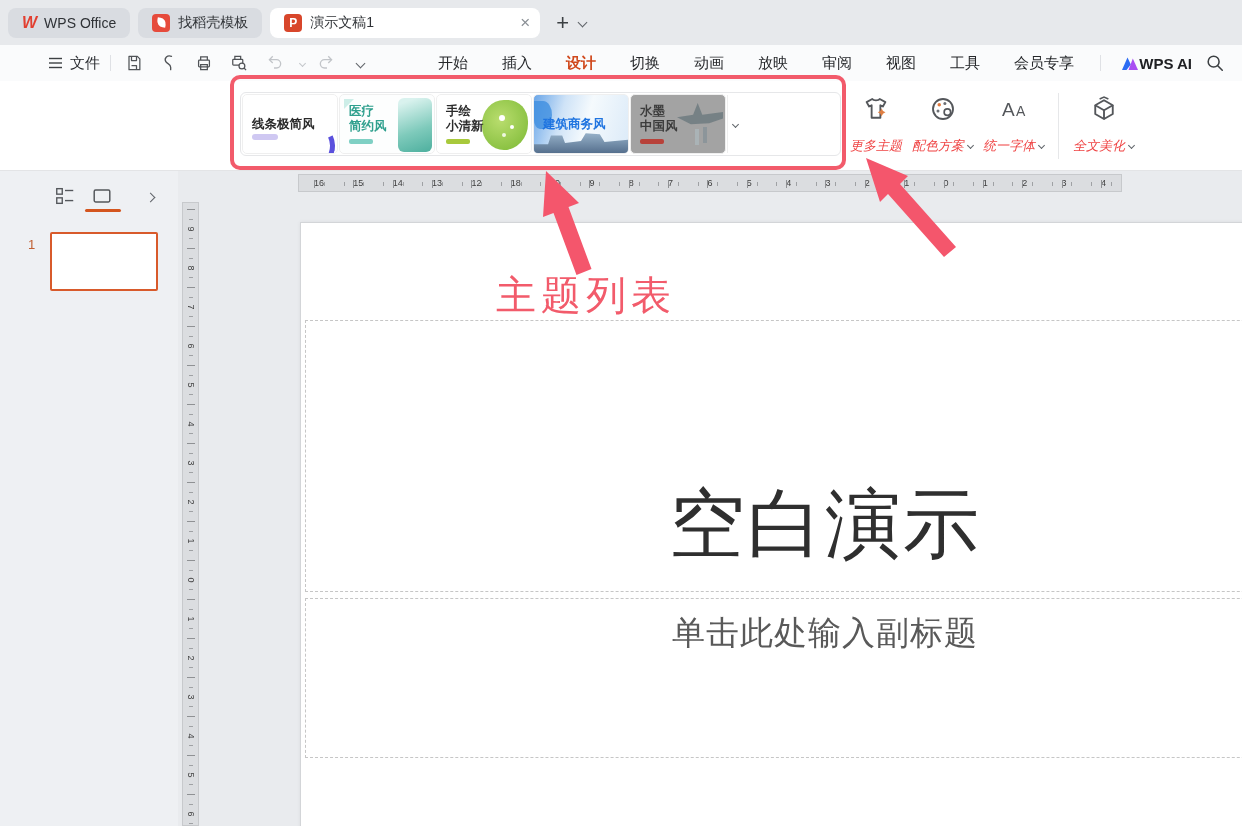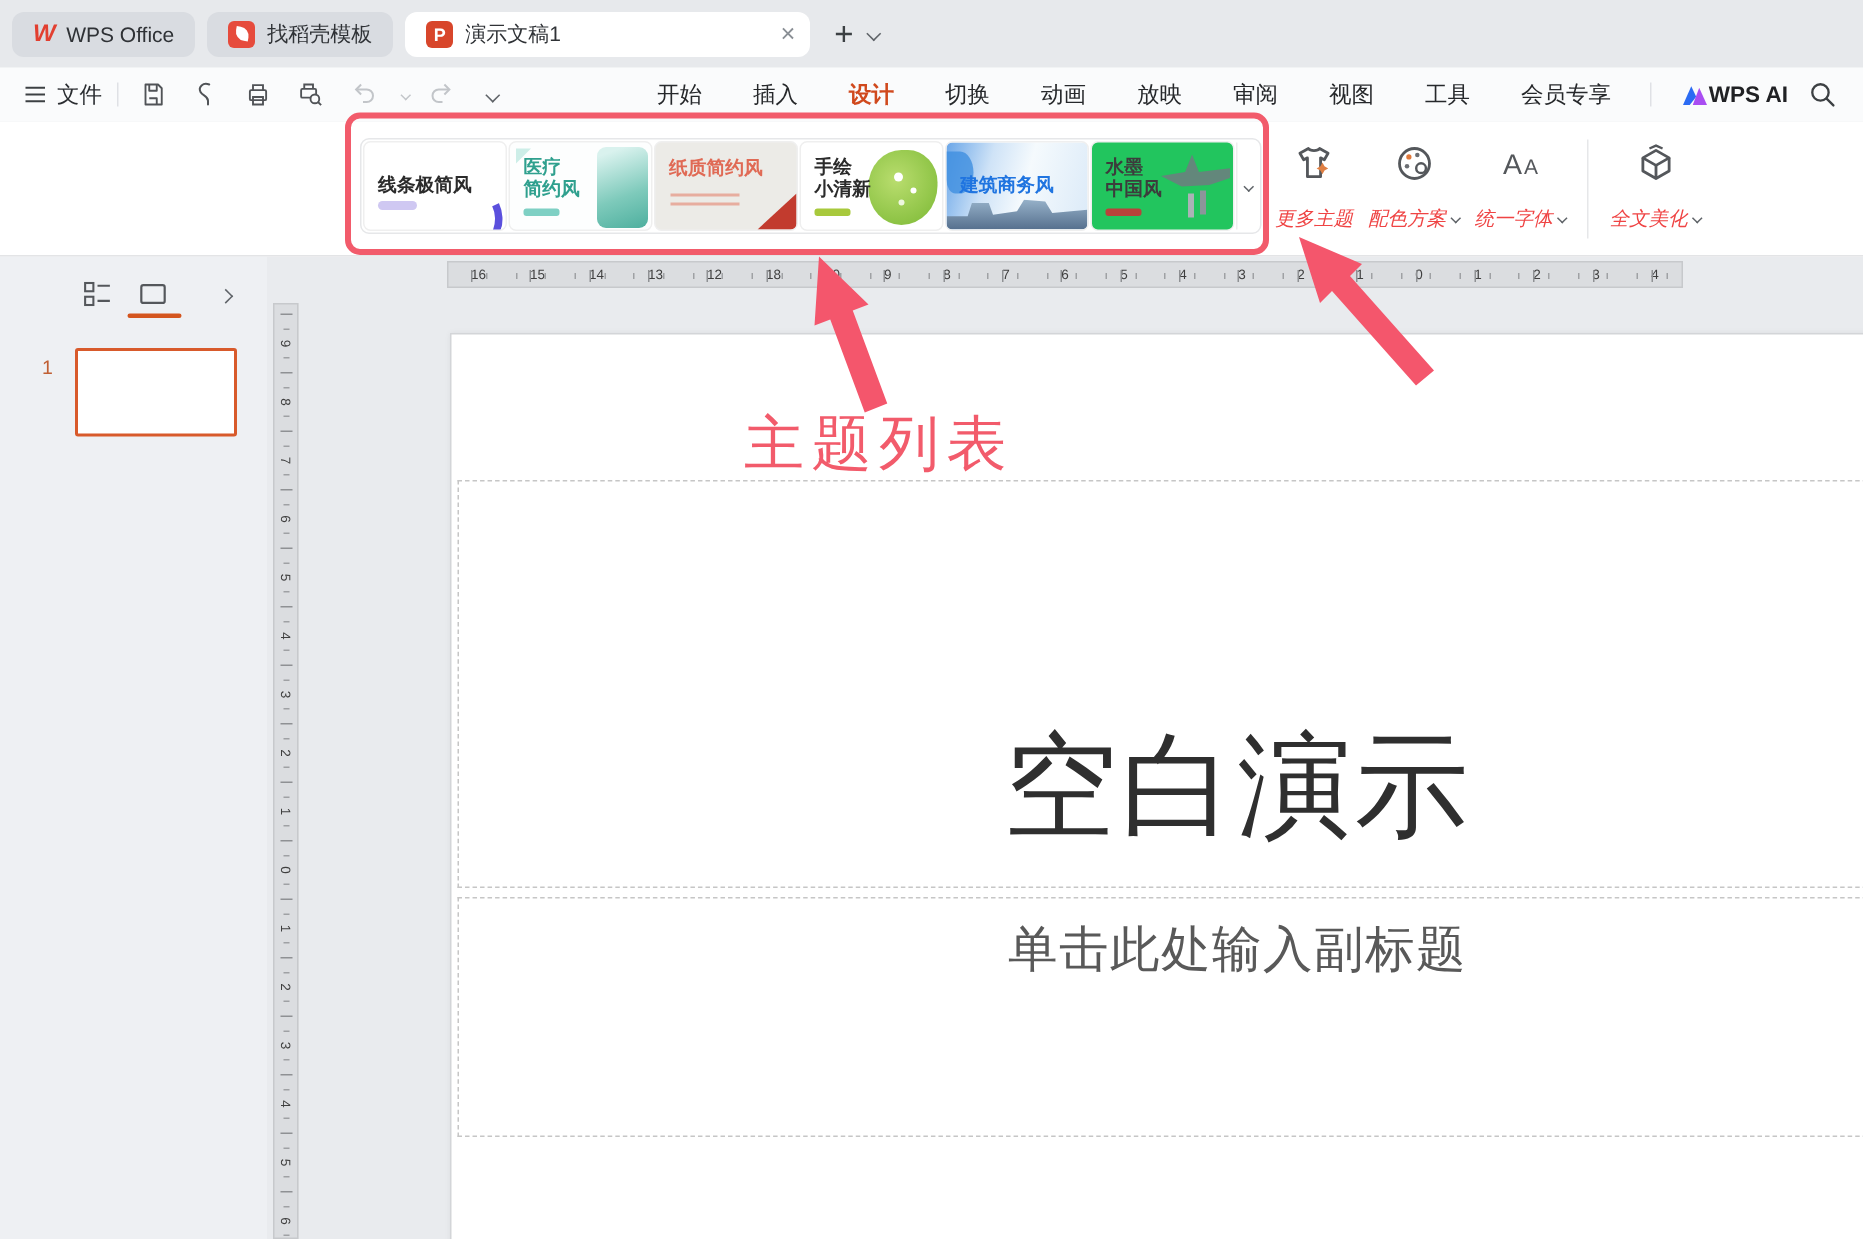--- a/index.html
+++ b/index.html
@@ -17,21 +17,21 @@
   .docer-ic { background:#e64b3c; }
   .docer-ic i { width:9px; height:9px; background:#fff; border-radius:0 70% 0 70%; transform:rotate(10deg); display:block; }
   .ppt-ic { background:#d8462b; color:#fff; font-weight:700; font-size:12px; }
   .newtab { font-size:22px; color:#3c4043; margin:0 4px 0 8px; }
   .chev { display:inline-block; width:7px; height:7px; border-right:1.6px solid #5f6368; border-bottom:1.6px solid #5f6368; transform:rotate(45deg); }
   .chev.right { transform:rotate(-45deg); }
   .chev.tiny { width:5px; height:5px; margin-left:4px; vertical-align:2px; }
   .chev.dis { border-color:#c3c6ca; }
 
   
-  .menubar { position:absolute; left:0; top:45px; right:0; height:36px; background:#fafbfc; display:flex; align-items:center; z-index:5; }
+  .menubar { position:absolute; left:0; top:45px; right:0; height:36px; background:#fafbfc; display:flex; align-items:center; z-index:5;padding-left:32px; }
   .filebtn { display:flex; align-items:center; gap:7px; margin-left:16px; font-size:15px; color:#2a2d31; }
   .vsep { width:1px; height:16px; background:#dfe1e5; margin:0 10px; }
   .qbar { display:flex; align-items:center; gap:9px; }
   .qicon { width:26px; height:24px; display:flex; align-items:center; justify-content:center; border-radius:4px; }
   .menus { position:absolute; left:438px; top:0; height:36px; display:flex; gap:34px; align-items:center; }
   .menu-item { font-size:15px; color:#26282b; white-space:nowrap; cursor:default; }
   .menu-item.active { color:#d0491d; font-weight:700; }
   .mb-right { position:absolute; right:14px; top:0; height:36px; display:flex; align-items:center; gap:10px; }
   .wpsai { display:flex; align-items:center; gap:0; font-size:15px; color:#202124; font-weight:600; }
 
@@ -50,21 +50,21 @@
   .t1 .deco::after { content:""; width:0; height:0; left:4px; top:4px; border-left:10px solid #cdeee8; border-bottom:10px solid transparent; }
   .t2 { background:#ecebe7; }
   .t2 .tname { top:10px; transform:none; }
   .t2 .deco::before { content:""; left:10px; top:34px; width:46px; height:2px; background:#e7ad9f; box-shadow:0 6px 0 #e7ad9f, -26px 14px 0 -12px #d96a55; }
   .t2 .deco::after { content:""; right:0; bottom:0; border-style:solid; border-width:0 0 24px 26px; border-color:transparent transparent #c23b2e transparent; }
   .t3 { background:linear-gradient(105deg,#6aa6e8 0%,#cfe3f7 30%,#f5fafd 55%,#dbeaf8 100%); }
   .t3 .deco::before { content:""; left:0; right:0; bottom:0; height:22px; background:linear-gradient(#9db8cf,#56708e); clip-path:polygon(0 60%,15% 60%,18% 20%,30% 20%,33% 55%,50% 45%,55% 10%,70% 15%,75% 50%,100% 40%,100% 100%,0 100%); }
   .t3 .deco::after { content:""; width:18px; height:28px; left:0; top:6px; background:#3f8fe0; border-radius:0 60% 60% 40%; opacity:.8; }
   .t4 .deco::before { content:""; width:46px; height:50px; right:3px; top:5px; background:radial-gradient(circle at 40% 40%, #b9dd6e, #7ab833); border-radius:50% 45% 55% 50%; }
   .t4 .deco::after { content:""; width:6px; height:6px; background:#fff; border-radius:50%; right:26px; top:20px; box-shadow:10px 9px 0 -1px #fff, 2px 17px 0 -1px #eef7df; }
-  .t5 { background:#22c55e; }
+  .t5 { background:#a3a3a3; }
   .t5 .deco::before { content:""; right:2px; top:8px; width:46px; height:26px; background:#6f7b80; clip-path:polygon(0 55%,35% 45%,45% 0,55% 45%,100% 35%,100% 60%,70% 78%,30% 82%); opacity:.85; }
   .t5 .deco::after { content:""; width:4px; height:16px; background:#8c959a; right:18px; top:32px; box-shadow:-8px 2px 0 #aab3b6; }
   .strip-expand { width:16px; height:58px; margin-left:1px; display:flex; align-items:center; justify-content:center; border-left:1px solid #eee; }
   .ribbon-btns { position:absolute; left:848px; top:8px; height:74px; display:flex; align-items:stretch; gap:6px; }
   .rbtn { display:flex; flex-direction:column; align-items:center; justify-content:space-between; padding:4px 2px 8px; border-radius:4px; }
   .ricon { width:34px; height:32px; display:flex; align-items:center; justify-content:center; }
   .rlabel { font-size:13px; color:#ef4444; white-space:nowrap;font-style:italic; }
   .vdiv { width:1px; background:#e6e7e9; margin:4px 6px; }
 
   
@@ -217,26 +217,20 @@
           </div>
         </div>
         <div class="theme-tile t1">
           <div class="deco"></div>
           <div class="tname" style="color: rgb(47, 160, 142); font-family: Liberation Serif, serif;">
             <div>医疗</div>
             <div>简约风</div>
             <div class="uline" style="background: rgb(127, 208, 196);"></div>
           </div>
         </div>
-        <div class="theme-tile t2">
-          <div class="deco"></div>
-          <div class="tname" style="color: rgb(224, 106, 85);">
-            <div>纸质简约风</div>
-          </div>
-        </div>
         <div class="theme-tile t4">
           <div class="deco"></div>
           <div class="tname" style="color: rgb(43, 43, 43);">
             <div>手绘</div>
             <div>小清新</div>
             <div class="uline" style="background: rgb(168, 201, 60);"></div>
           </div>
         </div>
         <div class="theme-tile t3">
           <div class="deco"></div>

